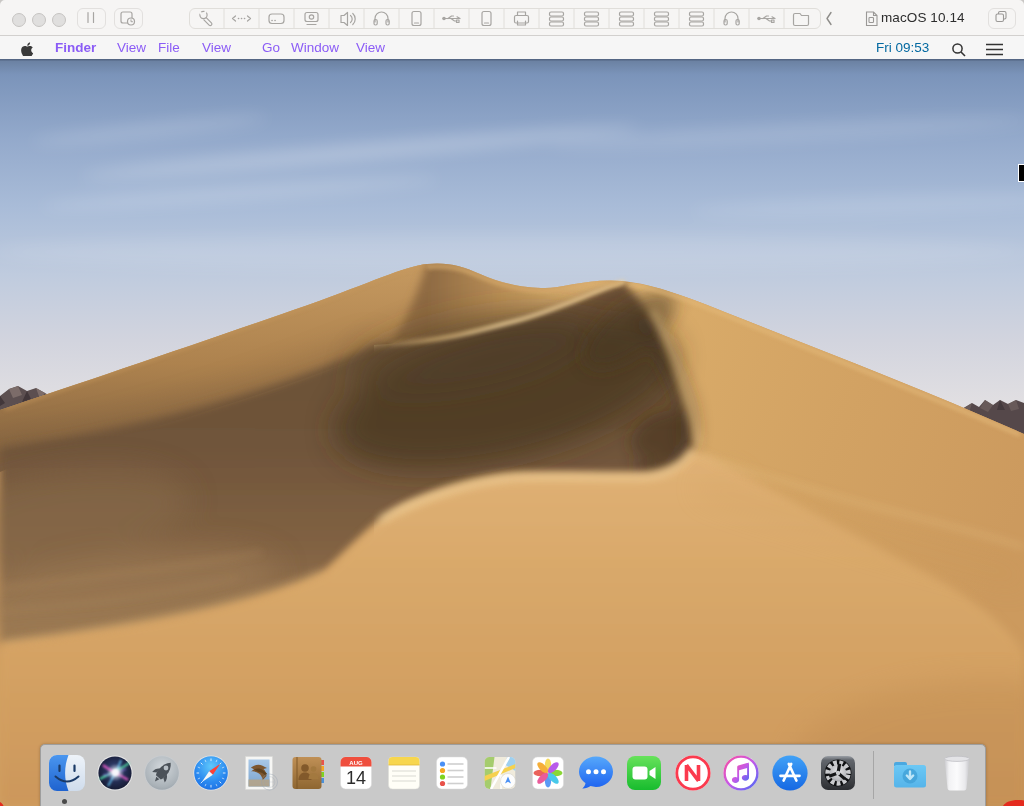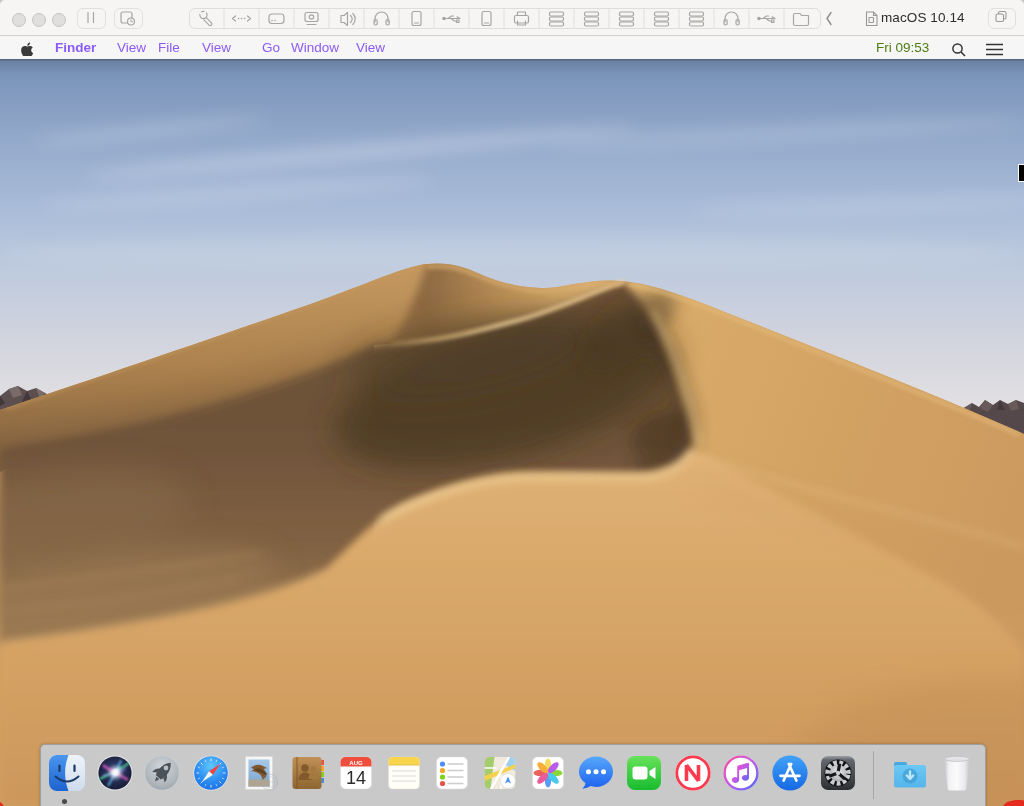--- a/index.html
+++ b/index.html
@@ -267,21 +267,21 @@
  <svg style="position:absolute;left:21px;top:4.5px" width="14" height="15" viewBox="0 0 24 24">
         <path fill="#3a3a3a" d="M16.6,13.2c0-3,2.5-4.5,2.6-4.6c-1.4-2.1-3.6-2.4-4.4-2.4c-1.9-0.2-3.6,1.1-4.6,1.1c-0.9,0-2.4-1.1-4-1c-2,0-3.9,1.2-5,3c-2.1,3.7-0.5,9.1,1.5,12.1c1,1.4,2.2,3.1,3.8,3c1.5-0.1,2.1-1,3.9-1s2.3,1,4,0.9c1.6,0,2.7-1.5,3.7-2.9c1.2-1.7,1.6-3.3,1.7-3.4C19.7,18,16.6,16.7,16.6,13.2z M13.6,4.2c0.8-1,1.4-2.4,1.2-3.7c-1.2,0-2.6,0.8-3.4,1.8C10.7,3.2,10,4.6,10.2,5.9C11.5,6,12.8,5.2,13.6,4.2z" transform="scale(1.05) translate(0,1)"></path>
       </svg>
  <span class="mi" style="left:55px;font-weight:700">Finder</span>
  <span class="mi" style="left:117px">View</span>
  <span class="mi" style="left:158px">File</span>
  <span class="mi" style="left:202px">View</span>
  <span class="mi" style="left:262px">Go</span>
  <span class="mi" style="left:291px">Window</span>
  <span class="mi" style="left:356px">View</span>
- <span class="mi" style="left:876px;color:#4d7c0f">Fri 09:53</span>
+ <span class="mi" style="left:876px;color:#0369a1">Fri 09:53</span>
  <svg style="position:absolute;left:951px;top:6px" width="16" height="16" viewBox="0 0 16 16">
         <circle cx="6.5" cy="6.5" r="4.6" fill="none" stroke="#333" stroke-width="1.5"></circle>
         <path d="M10,10 L14,14" stroke="#333" stroke-width="1.6"></path>
       </svg>
  <svg style="position:absolute;left:986px;top:6.5px" width="17" height="13" viewBox="0 0 17 13">
         <g stroke="#333" stroke-width="1.6">
           <path d="M0,1.5 h17 M0,6.5 h17 M0,11.5 h17"></path>
         </g>
       </svg>
 </div>

